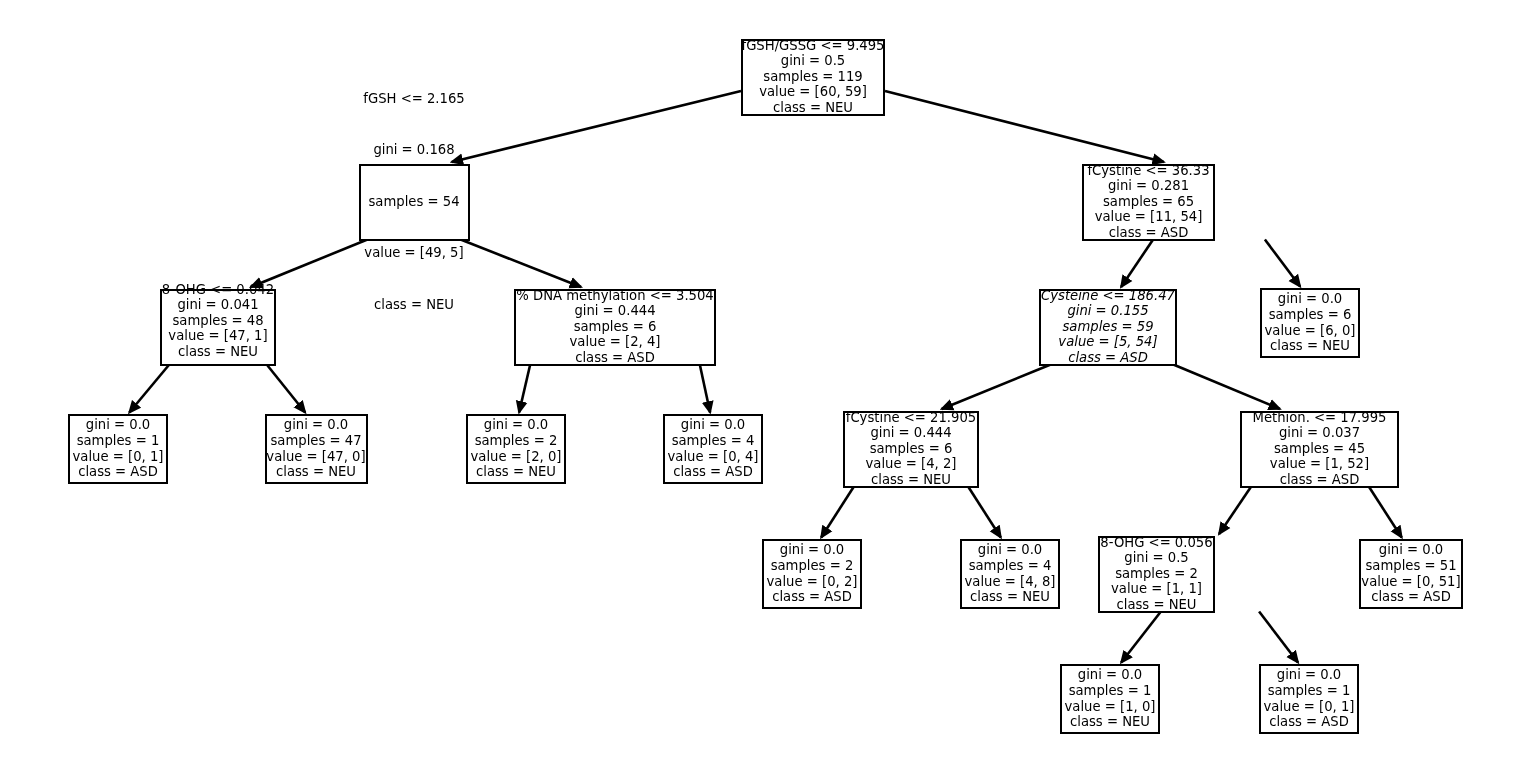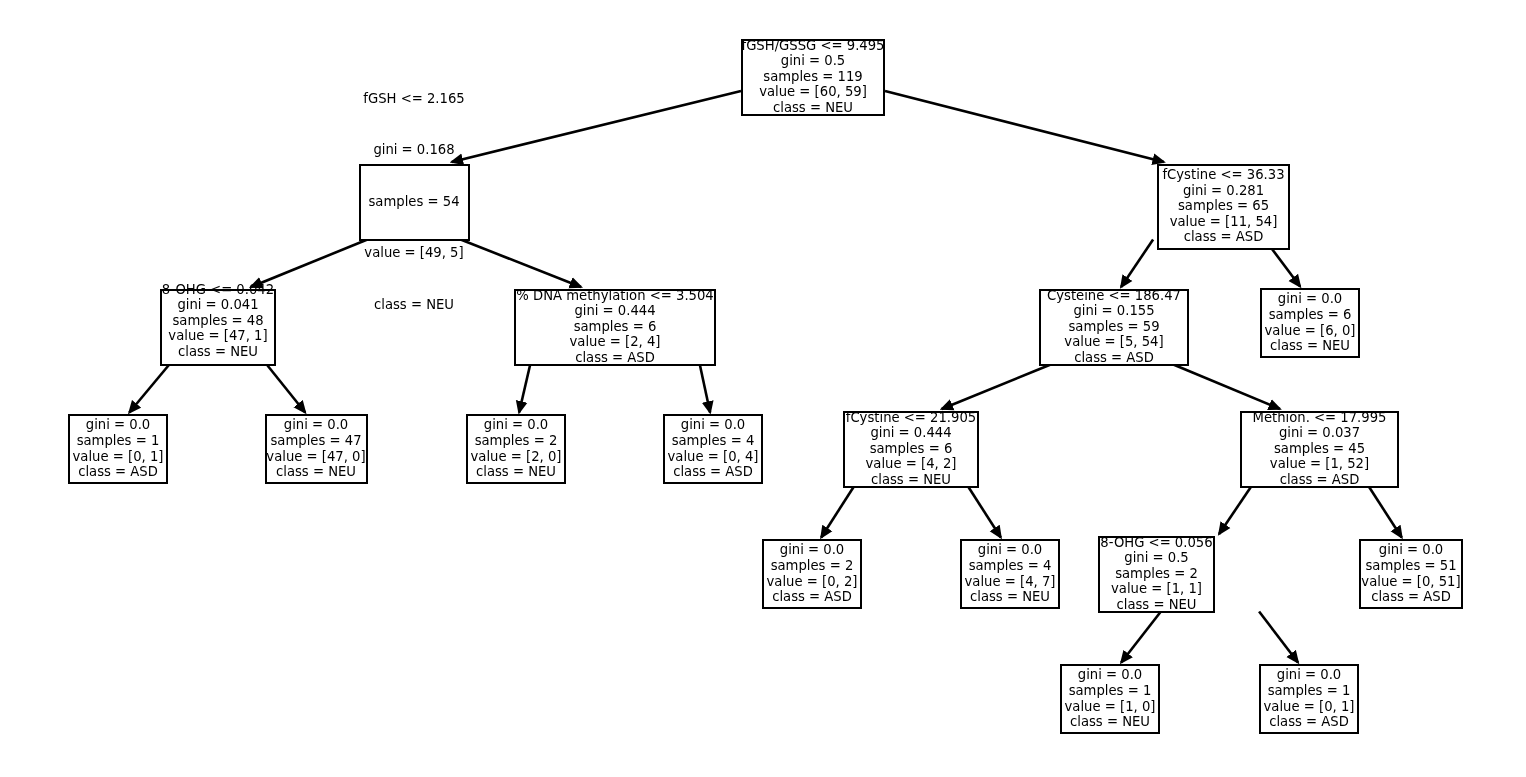--- a/index.html
+++ b/index.html
@@ -122,28 +122,28 @@
       <div class="node-line">samples = 2</div>
       <div class="node-line">value = [2, 0]</div>
       <div class="node-line">class = NEU</div>
     </div>
     <div class="node-box" style="left: 663px; top: 414px; width: 100px; height: 70px; border-color: rgb(0, 0, 0);">
       <div class="node-line">gini = 0.0</div>
       <div class="node-line">samples = 4</div>
       <div class="node-line">value = [0, 4]</div>
       <div class="node-line">class = ASD</div>
     </div>
-    <div class="node-box" style="left: 1157px; top: 163.5px; width: 133px; height: 86px; border-color: rgb(0, 0, 0);">
+    <div class="node-box" style="left: 1082px; top: 163.5px; width: 133px; height: 77px; border-color: rgb(0, 0, 0);">
       <div class="node-line">fCystine &lt;= 36.33</div>
       <div class="node-line">gini = 0.281</div>
       <div class="node-line">samples = 65</div>
       <div class="node-line">value = [11, 54]</div>
       <div class="node-line">class = ASD</div>
     </div>
-    <div class="node-box" style="left: 1039px; top: 288.5px; width: 150px; height: 77px; border-color: rgb(0, 0, 0);">
+    <div class="node-box" style="left: 1039px; top: 288.5px; width: 138px; height: 77px; border-color: rgb(0, 0, 0); font-style: italic;">
       <div class="node-line">Cysteine &lt;= 186.47</div>
       <div class="node-line">gini = 0.155</div>
       <div class="node-line">samples = 59</div>
       <div class="node-line">value = [5, 54]</div>
       <div class="node-line">class = ASD</div>
     </div>
     <div class="node-box" style="left: 843px; top: 410.5px; width: 136px; height: 77px; border-color: rgb(0, 0, 0);">
       <div class="node-line">fCystine &lt;= 21.905</div>
       <div class="node-line">gini = 0.444</div>
       <div class="node-line">samples = 6</div>
@@ -152,21 +152,21 @@
     </div>
     <div class="node-box" style="left: 762px; top: 539px; width: 100px; height: 70px; border-color: rgb(0, 0, 0);">
       <div class="node-line">gini = 0.0</div>
       <div class="node-line">samples = 2</div>
       <div class="node-line">value = [0, 2]</div>
       <div class="node-line">class = ASD</div>
     </div>
     <div class="node-box" style="left: 960px; top: 539px; width: 100px; height: 70px; border-color: rgb(0, 0, 0);">
       <div class="node-line">gini = 0.0</div>
       <div class="node-line">samples = 4</div>
-      <div class="node-line">value = [4, 7]</div>
+      <div class="node-line">value = [4, 8]</div>
       <div class="node-line">class = NEU</div>
     </div>
     <div class="node-box" style="left: 1240px; top: 410.5px; width: 159px; height: 77px; border-color: rgb(0, 0, 0);">
       <div class="node-line">Methion. &lt;= 17.995</div>
       <div class="node-line">gini = 0.037</div>
       <div class="node-line">samples = 45</div>
       <div class="node-line">value = [1, 52]</div>
       <div class="node-line">class = ASD</div>
     </div>
     <div class="node-box" style="left: 1098px; top: 535.5px; width: 117px; height: 77px; border-color: rgb(0, 0, 0);">

